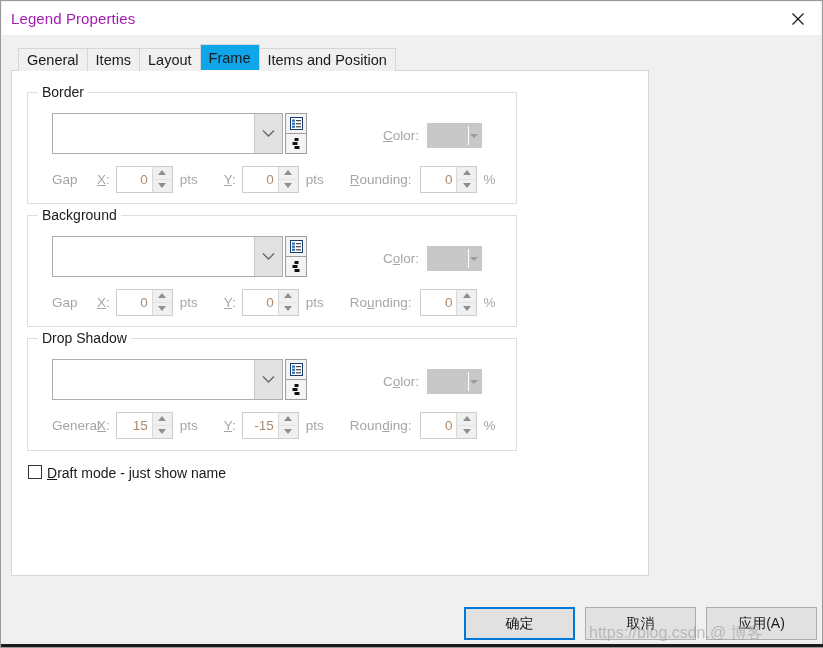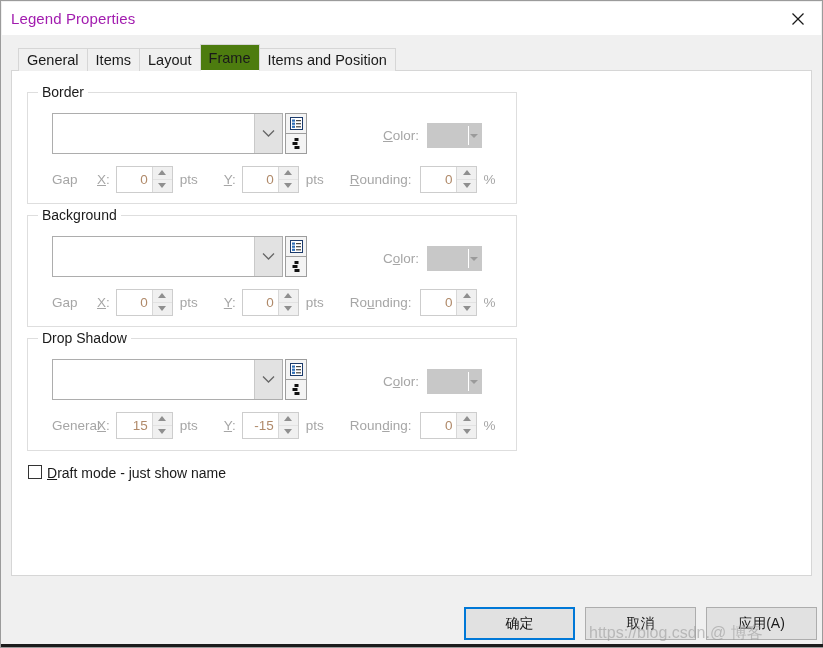--- a/index.html
+++ b/index.html
@@ -54,34 +54,34 @@
     color: #1a1a1a;
     background: #f0f0f0;
     border: 1px solid #d6d6d6;
     border-bottom: none;
     margin-right: -1px;
     box-sizing: border-box;
     cursor: default;
     white-space: nowrap;
   }
   .tab.selected {
-    background: #4d7c0f;
+    background: #0ea5e9;
     border: 1px solid #d6d6d6;
     border-bottom: 1px solid #ffffff;
     height: 27px;
     line-height: 26px;
     position: relative;
     z-index: 6;
   }
 
   
   .tabpage {
     position: absolute;
     left: 10px; top: 69px;
-    width: 801px; height: 506px;
+    width: 638px; height: 506px;
     background: #ffffff;
     border: 1px solid #d6d6d6;
     box-sizing: border-box;
     z-index: 2;
   }
 
   
   .group {
     position: absolute;
     border: 1px solid #dedede;

